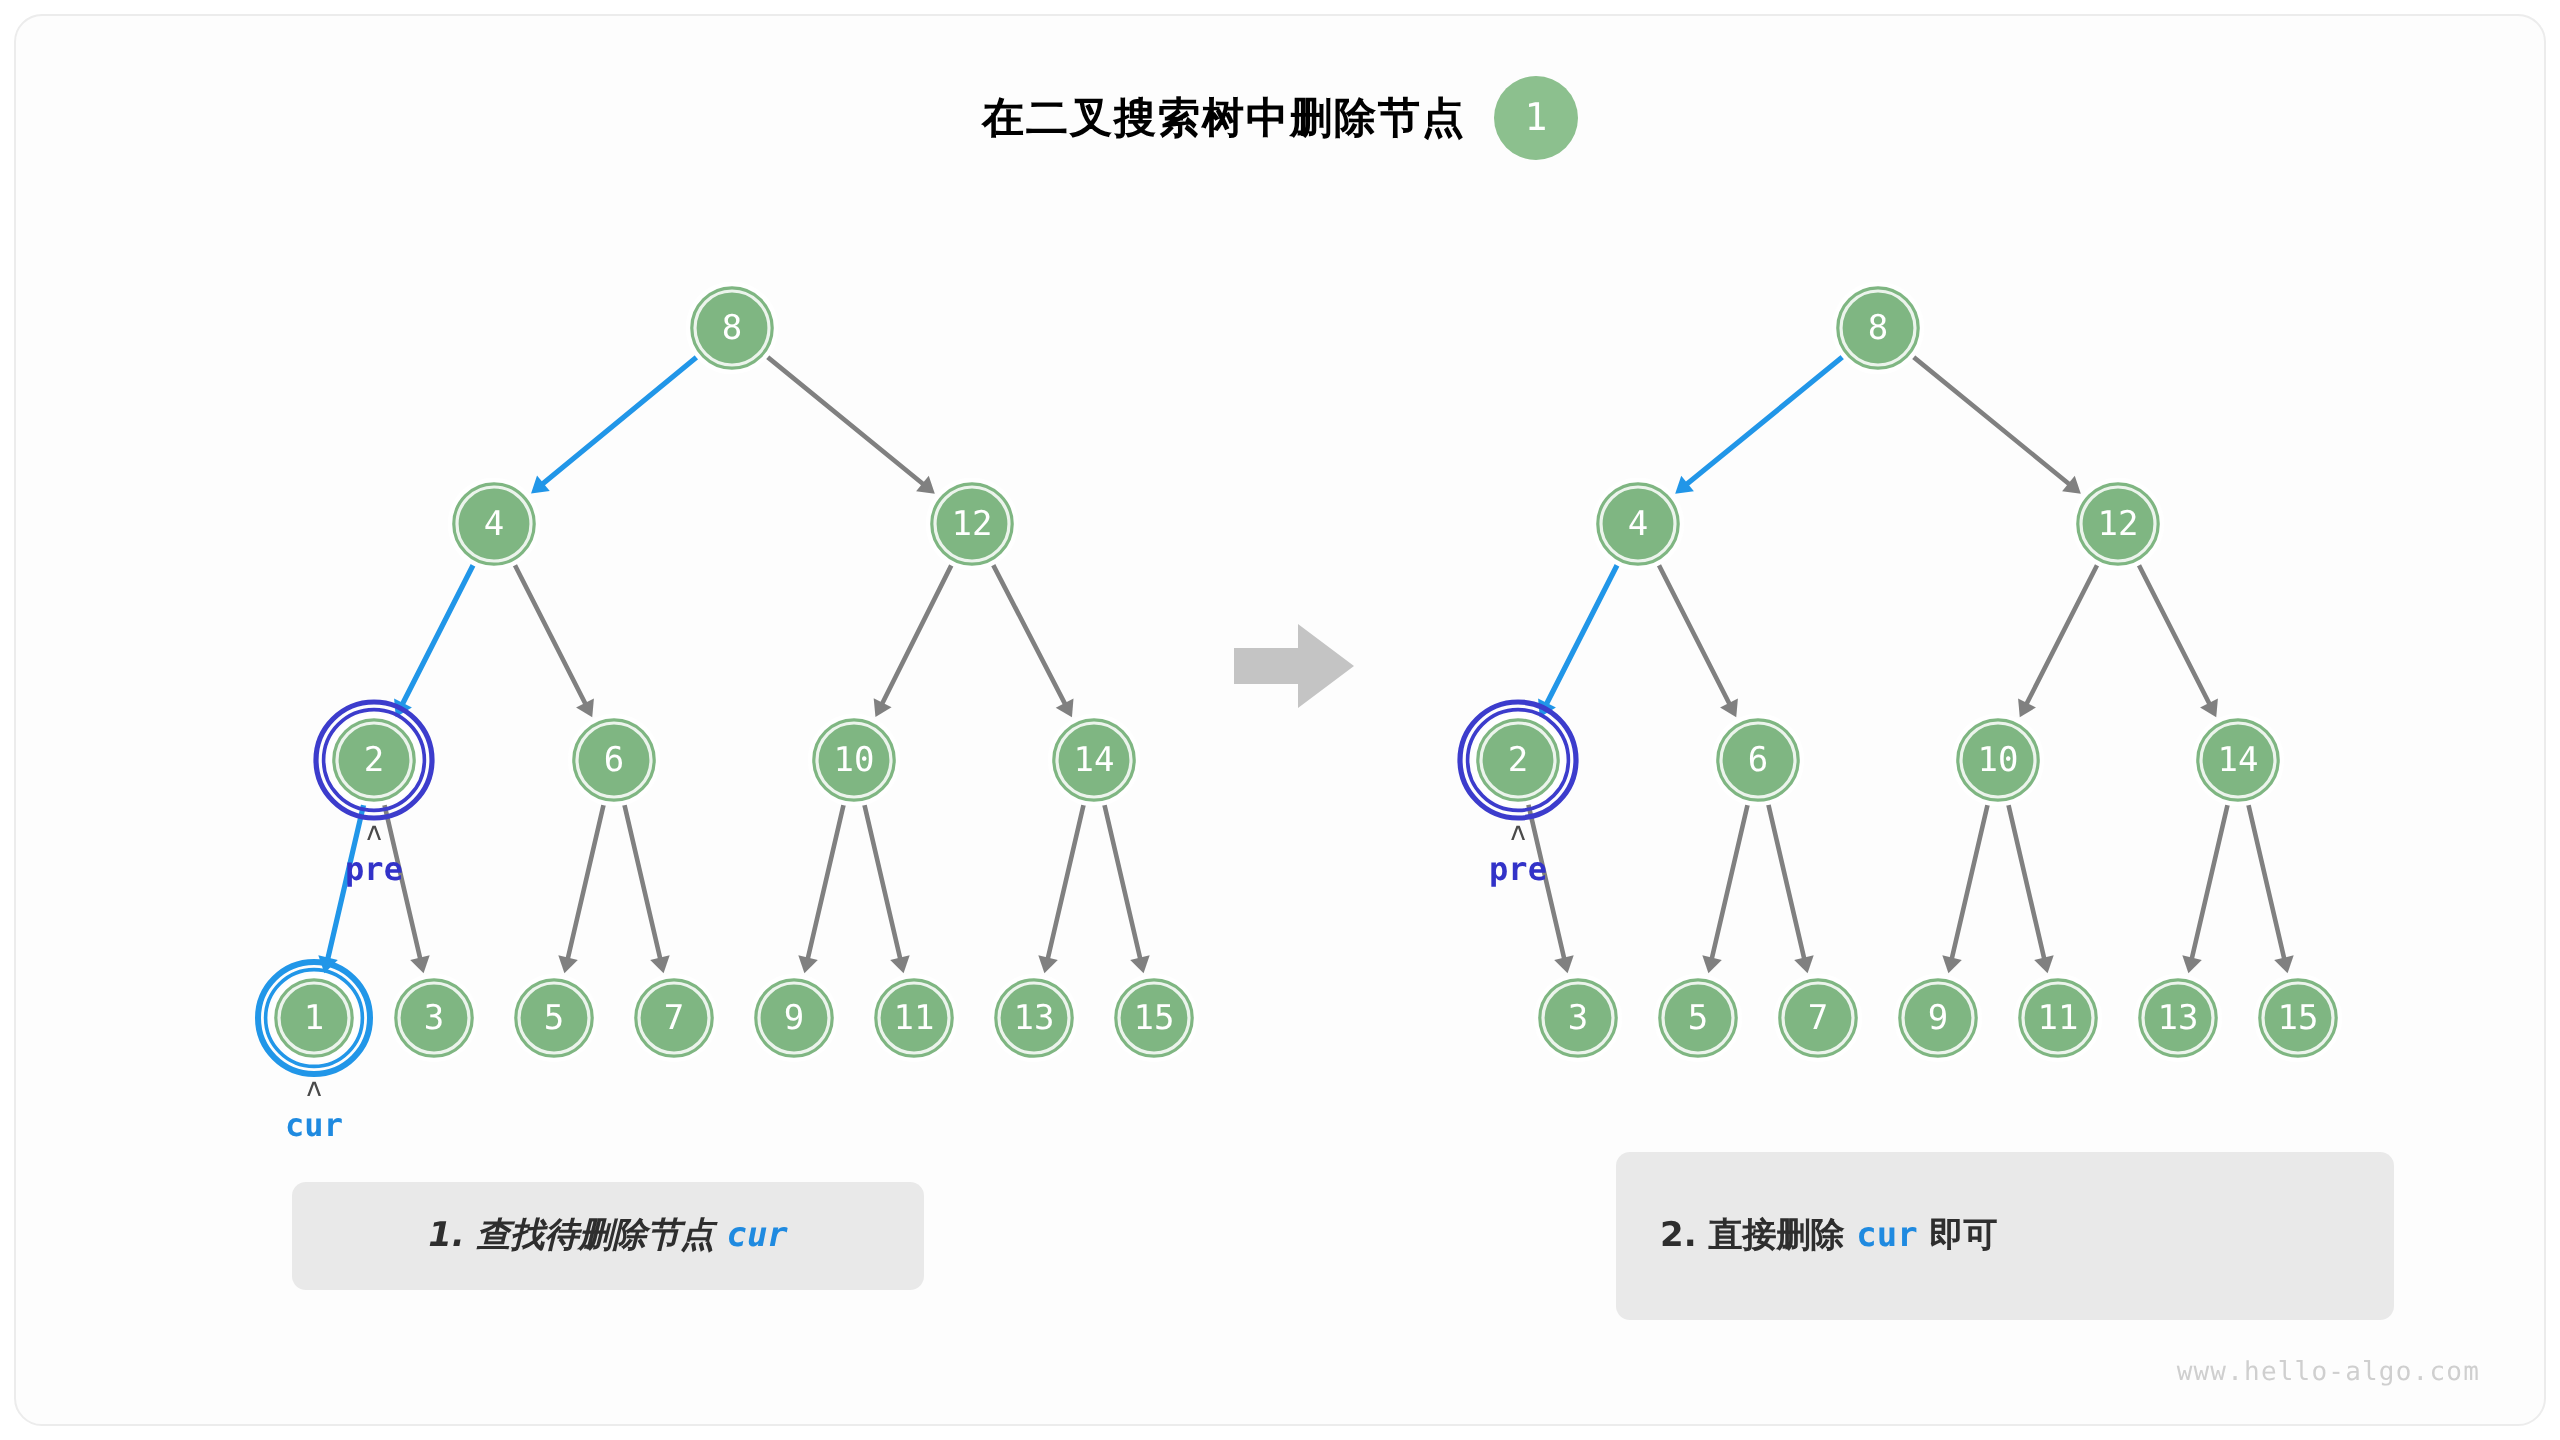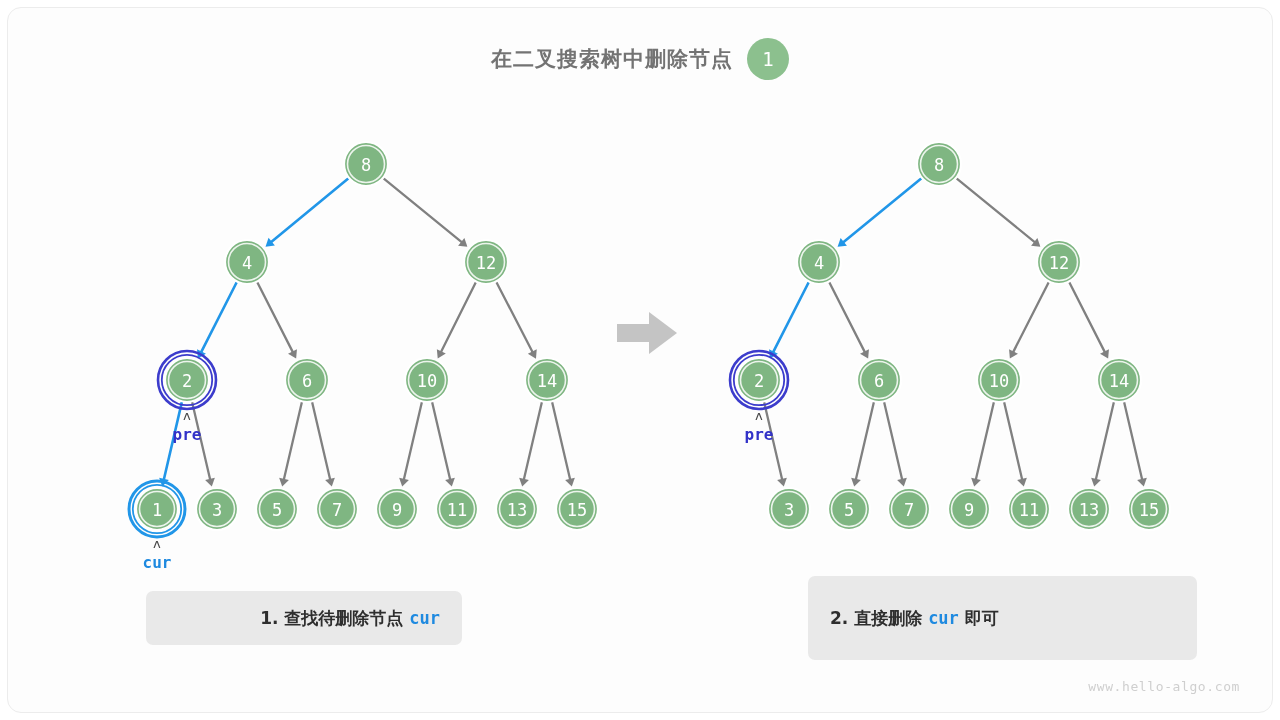--- a/index.html
+++ b/index.html
@@ -7,21 +7,21 @@
   #canvas{
     position:relative;width:1266px;height:706px;margin:7px;
     background:#fdfdfd;border:1px solid #ececec;border-radius:14px;
     box-sizing:border-box;overflow:hidden;
   }
   #title-bar{
     position:absolute;top:30px;left:0;width:100%;
     display:flex;align-items:center;justify-content:center;gap:14px;
   }
   #title-text{
-    font-size:21px;font-weight:bold;color:#737373;letter-spacing:1px;
+    font-size:21px;font-weight:bold;color:#000000;letter-spacing:1px;
     font-family:"DejaVu Sans","Liberation Sans",sans-serif;
   }
   #title-badge{
     width:42px;height:42px;border-radius:50%;
     background:#8cc08e;color:#ffffff;
     display:flex;align-items:center;justify-content:center;
     font-size:19px;font-family:"DejaVu Sans Mono","Liberation Mono",monospace;
   }
   svg.tree{position:absolute;top:0;left:0;overflow:visible;}
   .node-circle{fill:#7fb682;stroke:#ffffff;stroke-width:2.2;}
@@ -43,21 +43,21 @@
     padding:12px 22px;box-sizing:border-box;
   }
   .cap-line{
     font-size:17px;color:#2e2e2e;font-weight:bold;white-space:pre;
     font-family:"DejaVu Sans","Liberation Sans",sans-serif;line-height:1.55;
   }
   .mono{font-family:"DejaVu Sans Mono","Liberation Mono",monospace;}
   .c-cur{color:#1f8ae0;font-weight:bold;}
   .c-pre{color:#2f54cf;font-weight:bold;}
   .c-dim{color:#8a8a8a;font-weight:normal;}
-  #cap-step1{left:138px;top:583px;width:316px;height:54px;align-items:flex-end;}
+  #cap-step1{left:138px;top:583px;width:316px;height:54px;align-items:center;font-style:italic;}
   #cap-why{left:507px;top:568px;width:228px;height:84px;align-items:center;text-align:center;}
   #cap-step2{left:800px;top:568px;width:389px;height:84px;}
   #watermark{
     position:absolute;right:32px;bottom:18px;font-size:13px;color:#cfcfcf;
     font-family:"DejaVu Sans Mono","Liberation Mono",monospace;letter-spacing:.6px;
   }
 </style>
 </head>
 <body>
 

